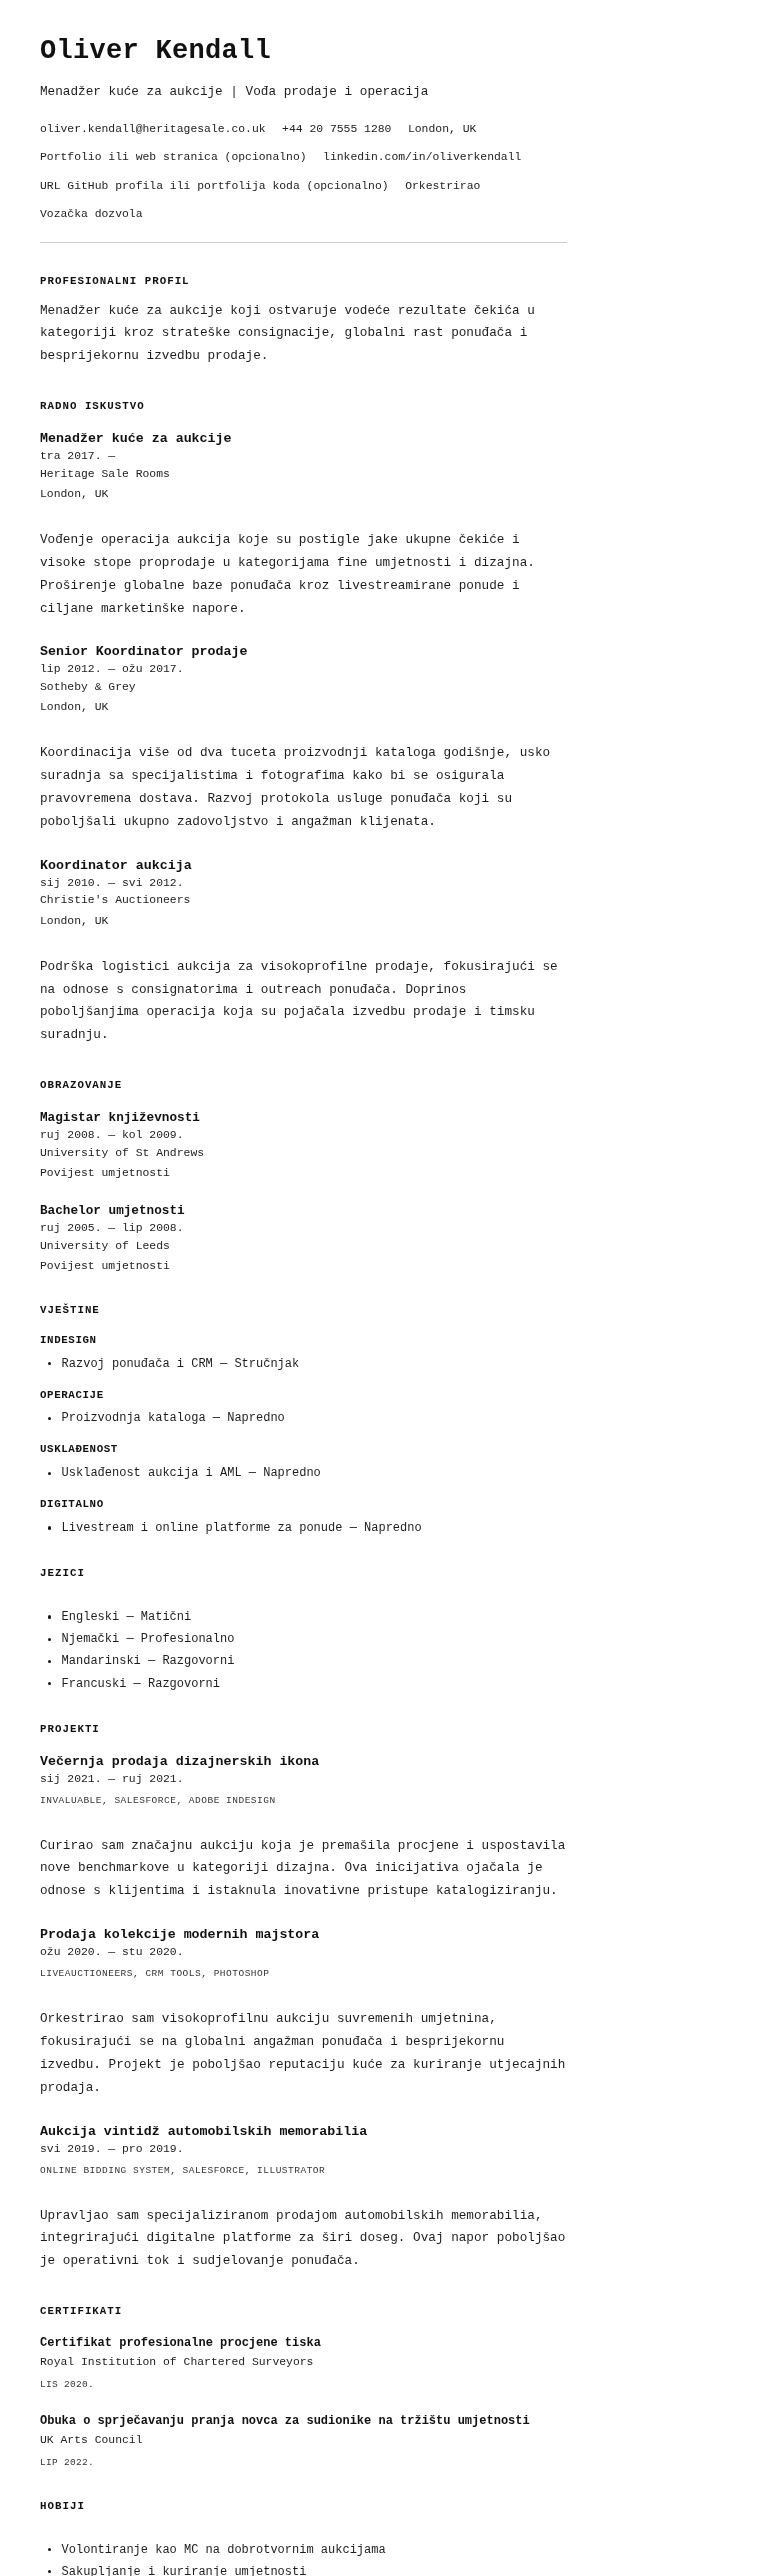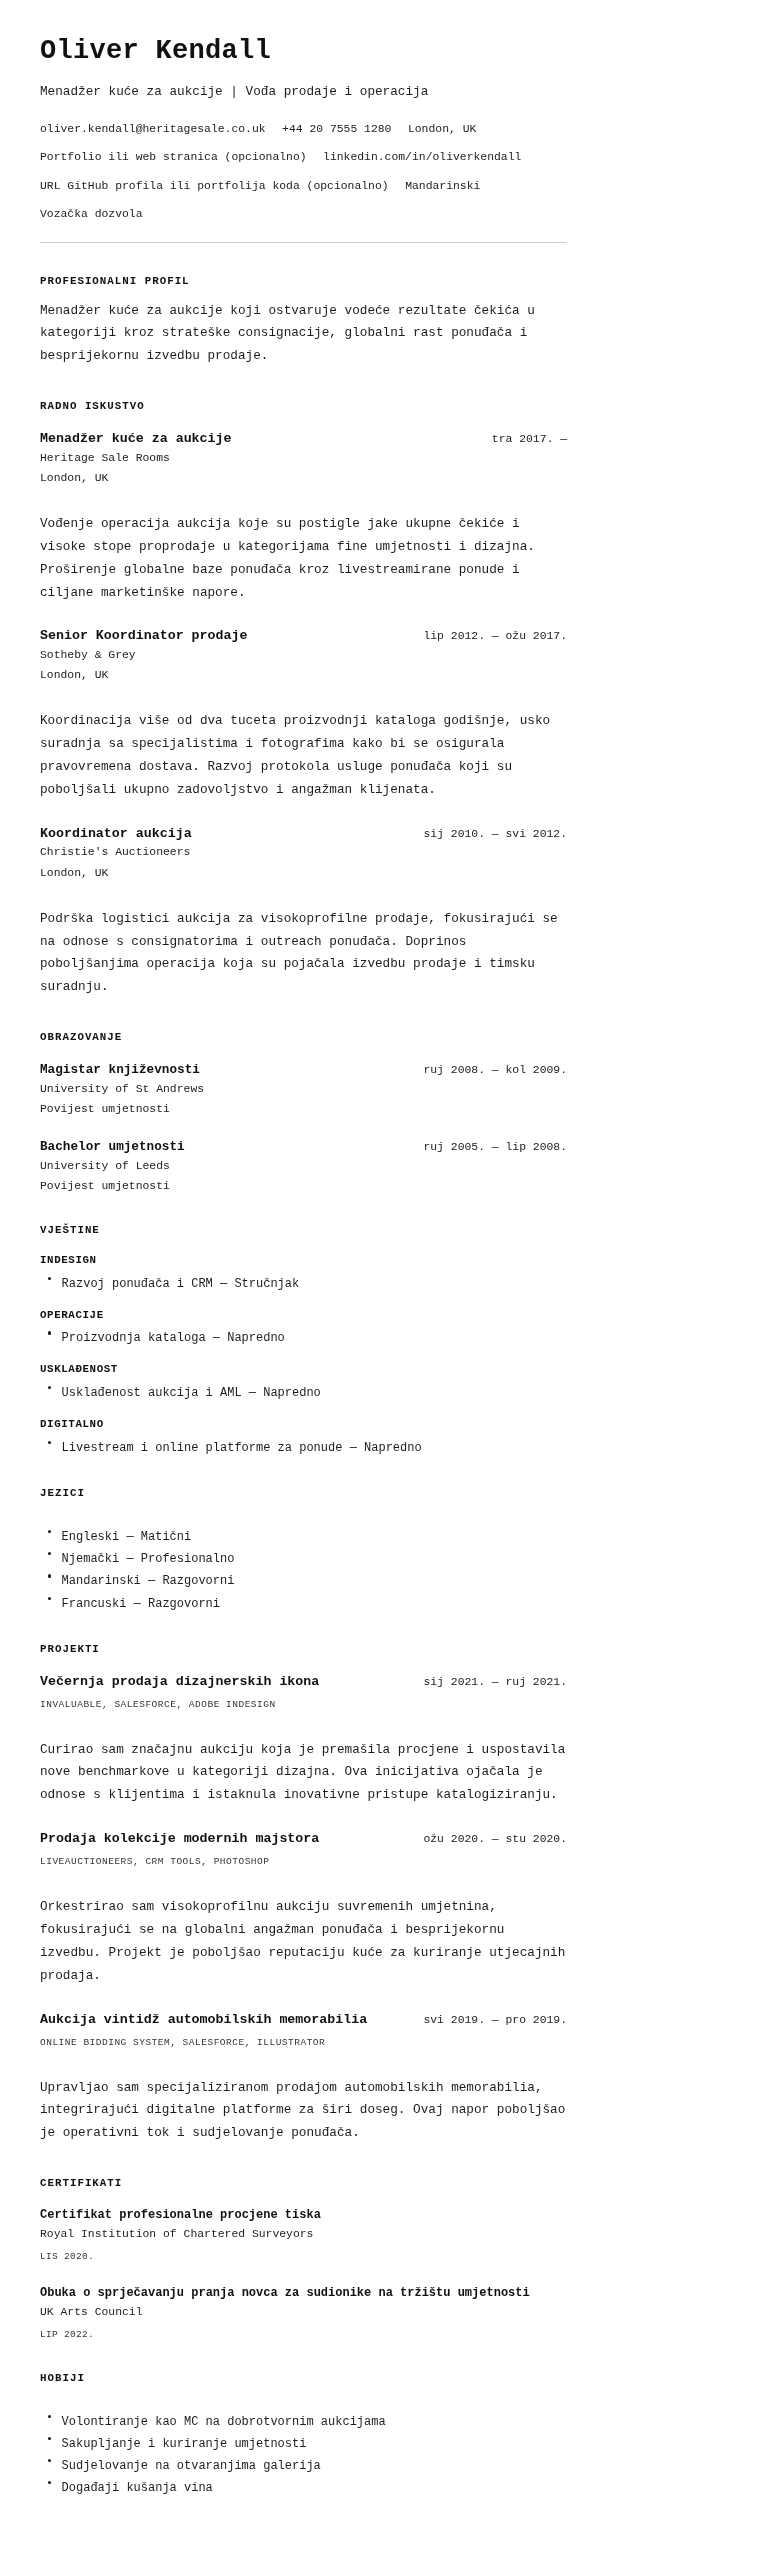--- a/index.html
+++ b/index.html
@@ -53,20 +53,21 @@
     max-width:684px;
     color:#1d1d1d;
   }
   .entry{margin-top:19px;}
   .entry + .entry{margin-top:24px;}
   .entry-row{
     display:flex;
     justify-content:space-between;
     align-items:baseline;
     gap:4px;
+    flex-direction:column;
   }
   .entry-title{
     font-size:13.3px;
     font-weight:700;
     color:#111;
   }
   .edu-title{font-size:12.7px;}
   .cert-title{font-size:12px;}
   .entry-date{
     font-size:11.4px;
@@ -104,20 +105,21 @@
   }
   .skill-label{
     font-size:10.8px;
     font-weight:700;
     letter-spacing:0.6px;
     margin-top:18px;
     color:#111;
   }
   .bullet-item{
     display:flex;
+    align-items:center;
     gap:10.8px;
     font-size:12px;
     margin-top:10.8px;
     color:#1d1d1d;
   }
   .bullet-item.tight{margin-top:8.2px;}
   .bullet-item.lead{margin-top:31px;}
   .dot{
     width:3.2px;height:3.2px;border-radius:50%;
     background:#151515;
@@ -137,21 +139,21 @@
     <span>oliver.kendall@heritagesale.co.uk</span>
     <span>+44 20 7555 1280</span>
     <span>London, UK</span>
   </div>
   <div class="contact-row">
     <span>Portfolio ili web stranica (opcionalno)</span>
     <span>linkedin.com/in/oliverkendall</span>
   </div>
   <div class="contact-row">
     <span>URL GitHub profila ili portfolija koda (opcionalno)</span>
-    <span>Mandarinski</span>
+    <span>Orkestrirao</span>
     <span>Vozačka dozvola</span>
   </div>
 
   <hr class="divider">
 
   <div class="section">
     <div class="sec-heading">PROFESIONALNI PROFIL</div>
     <div class="body-text">Menadžer kuće za aukcije koji ostvaruje vodeće rezultate čekića u kategoriji kroz strateške consignacije, globalni rast ponuđača i besprijekornu izvedbu prodaje.</div>
   </div>
 

